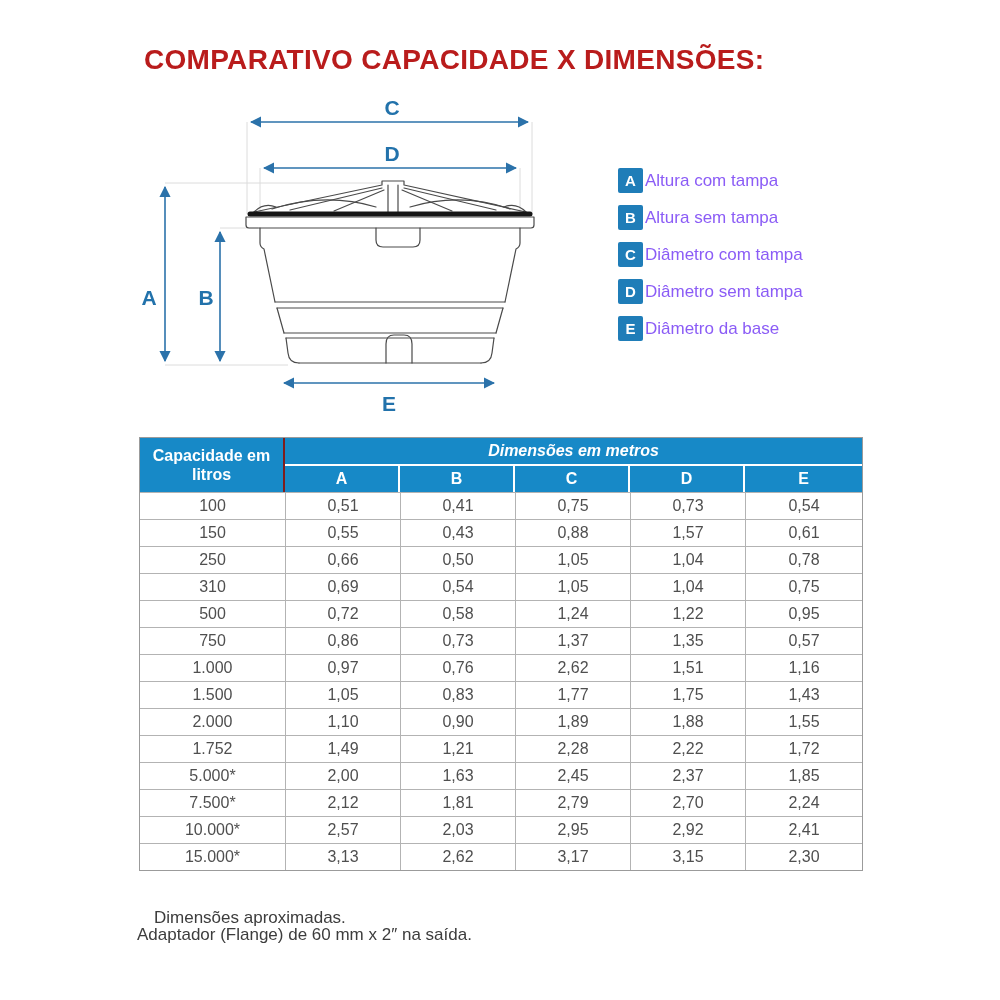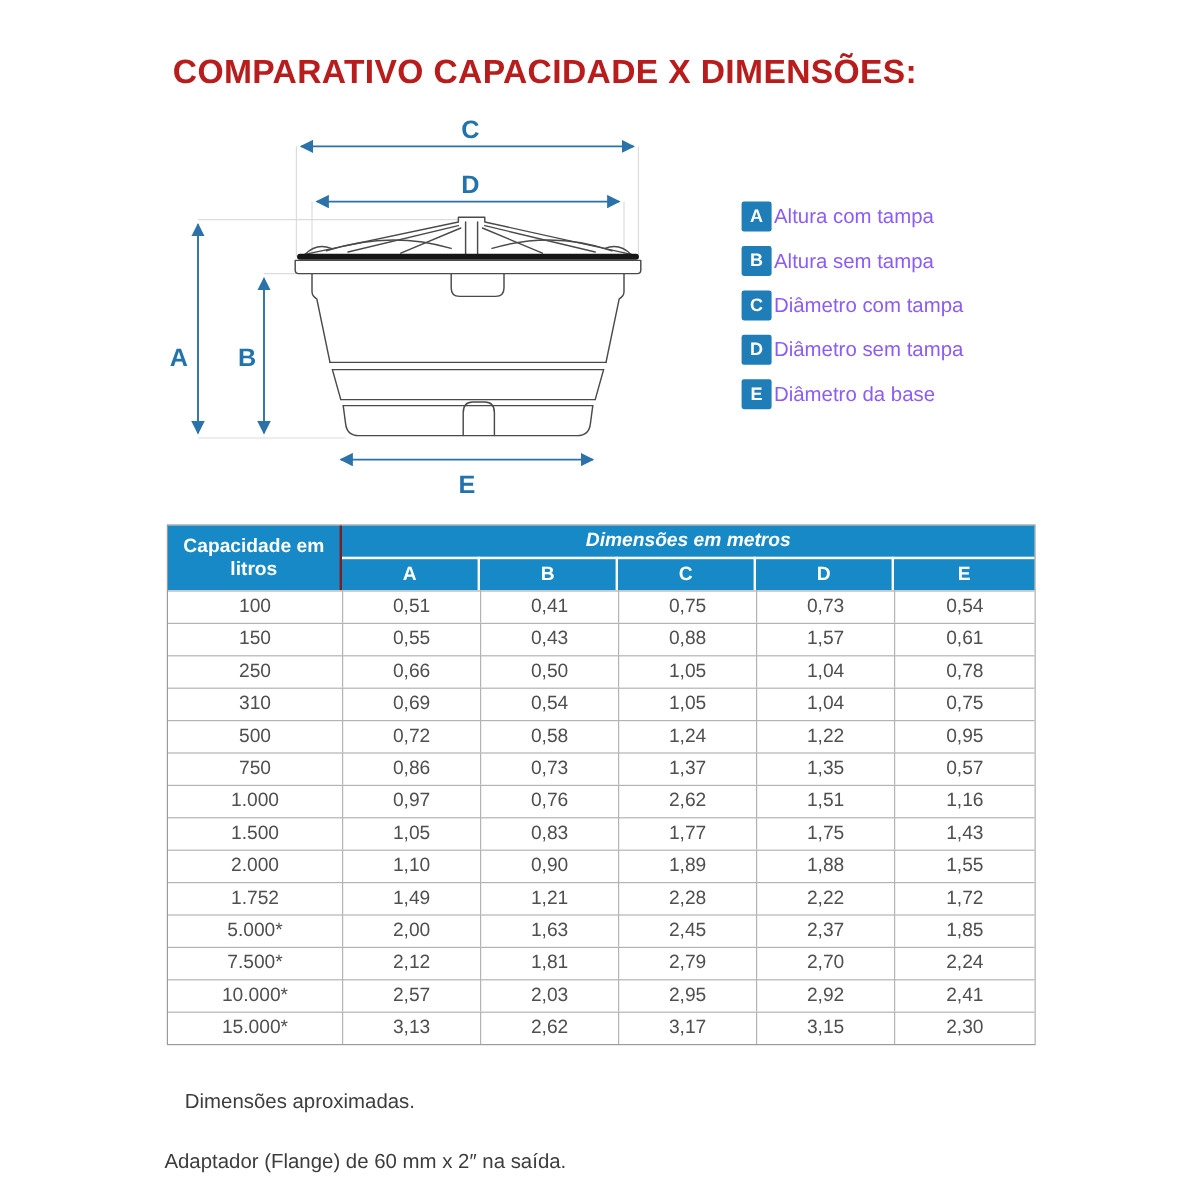--- a/index.html
+++ b/index.html
@@ -41,21 +41,21 @@
   .dim-th.last{border-right:none;}
   .dims-table td{
     height:26px;text-align:center;vertical-align:middle;
     font-size:16px;color:#4f4f4f;background:#fff;
     border-top:1px solid #b3b3b3;padding:0;
   }
   .dims-table td + td{border-left:1px solid #b3b3b3;}
   .footer-line{position:absolute;left:137px;top:891px;margin:17px;font-size:17px;color:#3d3d3d;}
   .footer-note{position:absolute;left:137px;top:921px;width:737px;margin:0;font-size:17px;color:#3d3d3d;line-height:1.6;}
   .footer-note .l1{display:block;text-align:justify;text-align-last:justify;}
-  .footer-note .l2{display:block;margin-top:33px;}
+  .footer-note .l2{display:block;}
 </style>
 </head>
 <body>
 
 <h1 class="page-title">COMPARATIVO CAPACIDADE X DIMENSÕES:</h1>
 
 <svg class="diagram" width="460" height="330" viewBox="0 0 460 330">
   <defs>
     <marker id="arr" viewBox="0 0 10 10" refX="9" refY="5" markerWidth="7" markerHeight="7" orient="auto-start-reverse">
       <path d="M0,0 L10,5 L0,10 z" fill="#2b72aa"></path>

